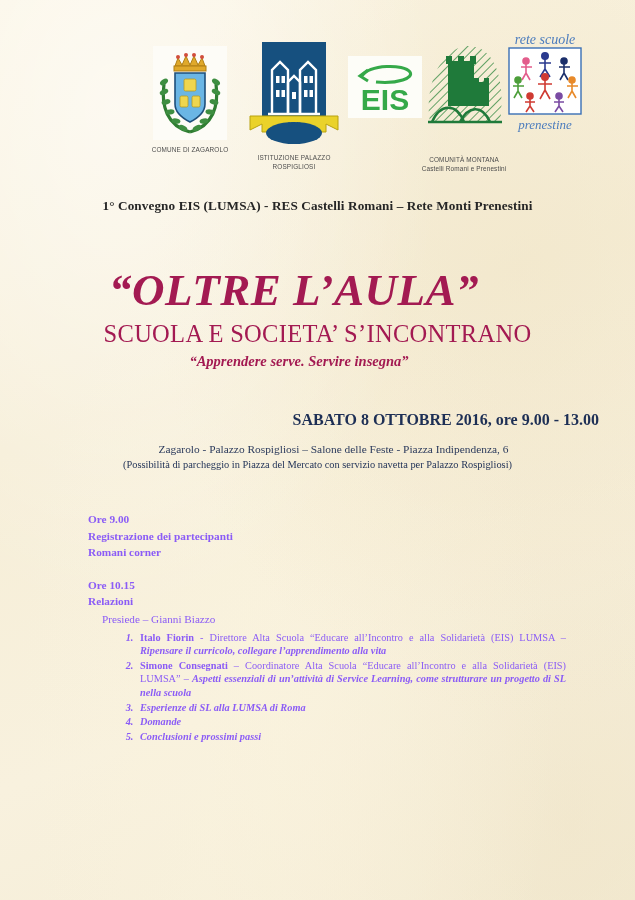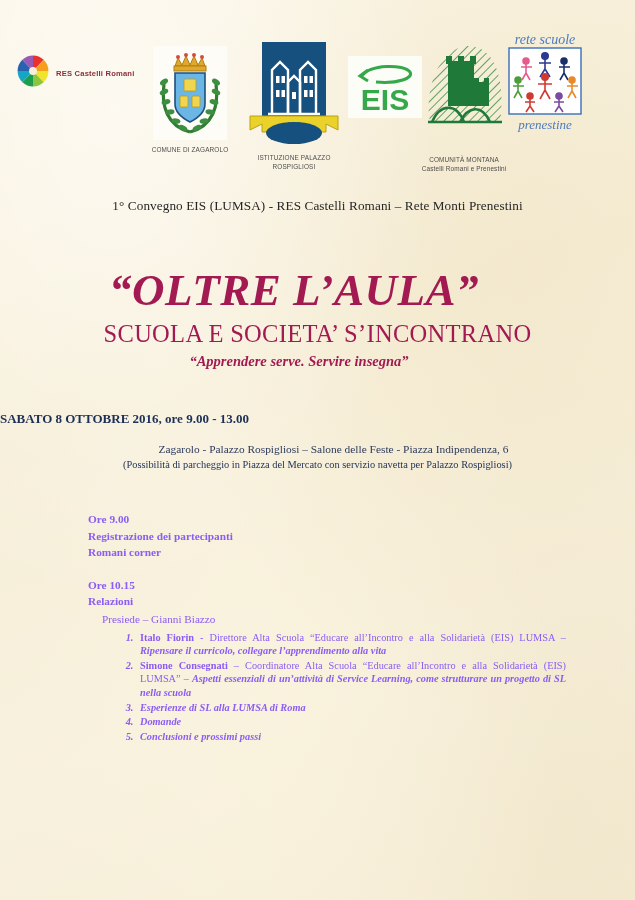--- a/index.html
+++ b/index.html
@@ -77,21 +77,21 @@
   #comunita-logo { left: 404px; top: 10px; width: 120px; }
   
   #rete-logo { left: 490px; top: 0px; width: 110px; }
 
   
   .subject-line {
     position: absolute;
     left: 0; top: 198px; width: 635px;
     text-align: center;
     font-size: 13.2px;
-    font-weight: normal;
+    font-weight: bold;
     color: #262626;
     letter-spacing: 0.1px;
   }
   .main-title {
     position: absolute;
     left: 0; top: 268px; width: 588px;
     text-align: center;
     font-size: 45px;
     font-style: italic;
     font-weight: bold;
@@ -113,22 +113,22 @@
     text-align: center;
     font-size: 14.5px;
     font-style: italic;
     font-weight: bold;
     color: #a31a52;
   }
 
   .date-line {
     position: absolute;
     left: 0; top: 411px; width: 599px;
-    text-align: left;
-    font-size: 13px;
+    text-align: right;
+    font-size: 16px;
     font-weight: bold;
     color: #1d2f55;
   }
   .venue-line {
     position: absolute;
     left: 16px; top: 443px; width: 635px;
     text-align: center;
     font-size: 11.4px;
     color: #2b3a5c;
   }
@@ -183,40 +183,20 @@
 </style>
 </head>
 <body>
 
 <div class="paper-texture"></div>
 
 <div class="page">
 
   <div class="logo-band">
 
-    <div class="logo-cell" id="res-logo">
-      <div class="res-row">
-        <span>
-          <svg width="34" height="34" viewBox="0 0 64 64">
-            <g>
-              <path d="M32 32 L32 3 A29 29 0 0 1 52 11 Z" fill="#e8322a"></path>
-              <path d="M32 32 L52 11 A29 29 0 0 1 61 32 Z" fill="#f4a01c"></path>
-              <path d="M32 32 L61 32 A29 29 0 0 1 52 53 Z" fill="#f2e42a"></path>
-              <path d="M32 32 L52 53 A29 29 0 0 1 32 61 Z" fill="#8cc63e"></path>
-              <path d="M32 32 L32 61 A29 29 0 0 1 12 53 Z" fill="#1f9d4e"></path>
-              <path d="M32 32 L12 53 A29 29 0 0 1 3 32 Z" fill="#17a5c4"></path>
-              <path d="M32 32 L3 32 A29 29 0 0 1 12 11 Z" fill="#2a62b0"></path>
-              <path d="M32 32 L12 11 A29 29 0 0 1 32 3 Z" fill="#9b59b6"></path>
-              <circle cx="32" cy="32" r="7.5" fill="#f7efd9"></circle>
-            </g>
-          </svg>
-        </span>
-        <span class="res-label">RES Castelli Romani</span>
-      </div>
-    </div>
 
     <div class="logo-cell" id="zagarolo-logo">
       <span>
         <svg width="74" height="94" viewBox="0 0 74 94">
           <rect x="0" y="0" width="74" height="94" fill="#fdfcf7"></rect>
 
           <g fill="none" stroke="#2f7d32" stroke-width="3.2">
             <path d="M37 86 C14 80 8 60 11 38"></path>
             <path d="M37 86 C60 80 66 60 63 38"></path>
           </g>

